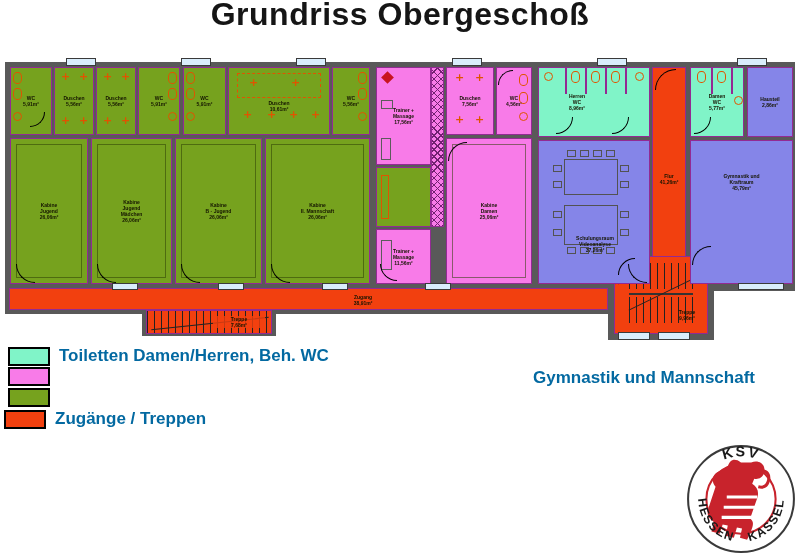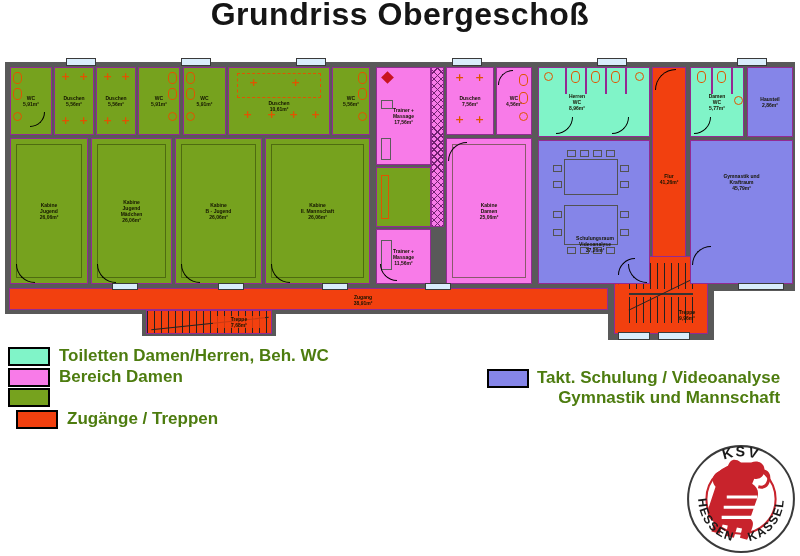--- a/index.html
+++ b/index.html
@@ -28,21 +28,21 @@
   .treads{background-image:repeating-linear-gradient(90deg,#222 0 1px,transparent 1px 7px);}
   .stall{position:absolute;width:2px;background:#932a93;}
   .dline{position:absolute;height:1px;background:#222;}
   .chair{position:absolute;width:9px;height:7px;border:1.2px solid #525252;box-sizing:border-box;}
   .table{position:absolute;border:1.6px solid #525252;box-sizing:border-box;}
   .dash{position:absolute;border:1.2px dashed #e05400;box-sizing:border-box;}
   .dim{position:absolute;font:4.5px/1 "Liberation Sans",sans-serif;color:#b00000;}
   .dim.v{writing-mode:vertical-rl;transform:rotate(180deg);}
   .legend-row{position:absolute;display:flex;align-items:center;gap:9px;}
   .sw{width:38px;height:15px;border:2px solid #000;box-sizing:content-box;}
-  .legend-label{font:bold 17px/20px "Liberation Sans",sans-serif;color:#4d7c0f;white-space:nowrap;text-align:right;}
+  .legend-label{font:bold 17px/20px "Liberation Sans",sans-serif;color:#0369a1;white-space:nowrap;}
   .lg2{margin-left:46px;}
 </style>
 </head>
 <body>
 
 <div id="canvas">
 
   <div class="title">Grundriss Obergeschoß</div>
 
   <div class="wall" style="left:5px;top:62px;width:790px;height:229px"></div>
@@ -283,35 +283,30 @@
   <div class="door" style="left:692px;top:246px;transform:rotate(90deg)"></div>
   <div class="door" style="left:618px;top:258px;width:16px;height:16px;transform:rotate(90deg)"></div>
   <div class="door" style="left:30px;top:112px;width:14px;height:14px;transform:rotate(270deg)"></div>
 
   <div class="legend-row" style="left:8px;top:346px">
     <div class="sw" style="background-color: rgb(128, 244, 200);"></div>
     <div class="legend-label">Toiletten Damen/Herren, Beh. WC</div>
   </div>
   <div class="legend-row" style="left:8px;top:367px">
     <div class="sw" style="background-color: rgb(248, 123, 232);"></div>
-    <div class="legend-label">Bereich Damen</div>
   </div>
   <div class="legend-row" style="left:8px;top:388px">
     <div class="sw" style="background-color: rgb(118, 162, 30);"></div>
   </div>
-  <div class="legend-row" style="left:16px;top:409px">
+  <div class="legend-row" style="left:4px;top:409px">
     <div class="sw" style="background-color: rgb(242, 64, 15);"></div>
     <div class="legend-label">Zugänge / Treppen</div>
   </div>
 
   <div class="abs" style="left:487px;top:368px">
-    <div style="display:flex;align-items:center;gap:8px">
-      <div class="sw" style="background-color: rgb(133, 133, 232);"></div>
-      <div class="legend-label">Takt. Schulung / Videoanalyse</div>
-    </div>
     <div class="legend-label lg2">Gymnastik und Mannschaft</div>
   </div>
 
   <svg class="abs" style="left:684px;top:440px" width="114" height="114" viewBox="0 0 112 112">
     <circle cx="56" cy="58" r="52" fill="#ffffff" stroke="#3a3a3a" stroke-width="2"></circle>
     <circle cx="56" cy="58" r="34" fill="none" stroke="#c8232c" stroke-width="2"></circle>
     <defs>
       <path id="arcTop" d="M14,58 A42,42 0 0 1 98,58"></path>
       <path id="arcBottom" d="M14,58 A42,42 0 0 0 98,58"></path>
     </defs>

